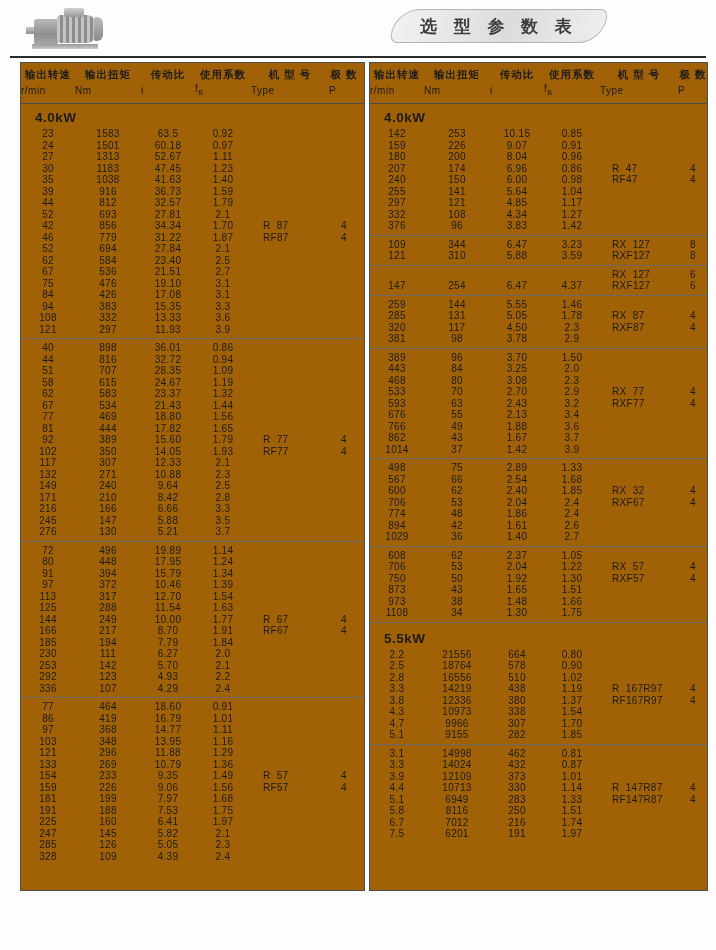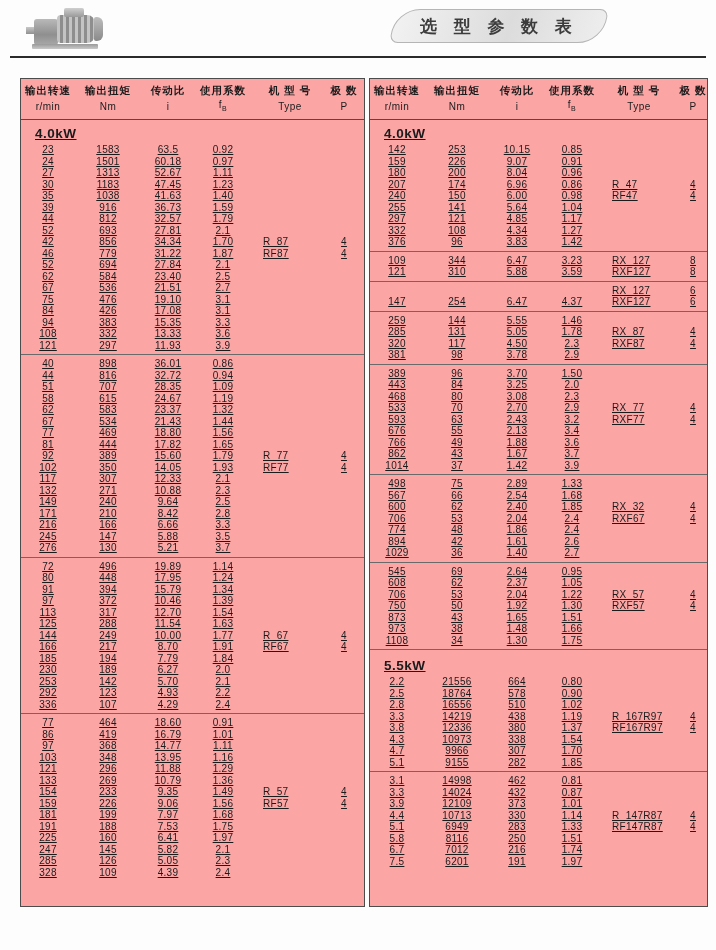--- a/index.html
+++ b/index.html
@@ -21,29 +21,29 @@
     border:1px solid #b5b5b5;border-radius:26px 8px 26px 8px;
     transform:skewX(-8deg);
     display:flex;align-items:center;justify-content:center;
   }
   .banner .txt{
     transform:skewX(8deg);font-size:17px;font-weight:bold;color:#3c3c3c;
     letter-spacing:6px;white-space:nowrap;
   }
   .toprule{position:absolute;left:10px;top:56px;width:696px;height:2px;background:#2b2b2b;}
   
-  .tbl{position:absolute;top:78px;border:1px solid #4c4c4c;background:#fca5a5;}
+  .tbl{position:absolute;top:62px;border:1px solid #4c4c4c;background:#a16207;}
   #tbl-left{left:20px;width:343px;height:827px;}
   #tbl-right{left:369px;width:337px;height:827px;}
   .thead{padding-top:4px;border-bottom:1px solid #4c4c4c;}
   .hgrid{display:grid;grid-template-columns:54px 66px 54px 56px 78px 30px;align-items:center;}
   .hcn{font-size:10.5px;font-weight:bold;text-align:center;letter-spacing:1px;white-space:nowrap;line-height:15px;}
-  .hen{font-size:10px;text-align:center;line-height:14px;padding-bottom:3px;letter-spacing:0.5px;}
+  .hen{font-size:10px;text-align:left;line-height:14px;padding-bottom:3px;letter-spacing:0.5px;}
   .hen sub{font-size:7px;}
-  .tbody{padding-top:1px;text-decoration:underline;}
+  .tbody{padding-top:1px;}
   .power{font-size:13.5px;font-weight:bold;padding:5px 0 3px 14px;letter-spacing:0.5px;}
   .sep{border-top:1px solid #6a6a6a;margin:3px 0;}
   .row{display:grid;grid-template-columns:54px 66px 54px 56px 78px 30px;height:11.5px;line-height:11.5px;}
   .cell{font-size:10px;text-align:center;letter-spacing:0.3px;white-space:pre;overflow:visible;}
   .cell.type{text-align:left;padding-left:12px;}
 </style>
 </head>
 <body>
 
 <div id="page">
@@ -433,21 +433,21 @@
         <div class="row">
           <div class="cell">185</div>
           <div class="cell">194</div>
           <div class="cell">7.79</div>
           <div class="cell">1.84</div>
           <div class="cell type"></div>
           <div class="cell"></div>
         </div>
         <div class="row">
           <div class="cell">230</div>
-          <div class="cell">189</div>
+          <div class="cell">111</div>
           <div class="cell">6.27</div>
           <div class="cell">2.0</div>
           <div class="cell type"></div>
           <div class="cell"></div>
         </div>
         <div class="row">
           <div class="cell">253</div>
           <div class="cell">142</div>
           <div class="cell">5.70</div>
           <div class="cell">2.1</div>
@@ -871,28 +871,20 @@
         <div class="row">
           <div class="cell">1029</div>
           <div class="cell">36</div>
           <div class="cell">1.40</div>
           <div class="cell">2.7</div>
           <div class="cell type"></div>
           <div class="cell"></div>
         </div>
         <div class="sep"></div>
         <div class="row">
-          <div class="cell">545</div>
-          <div class="cell">69</div>
-          <div class="cell">2.64</div>
-          <div class="cell">0.95</div>
-          <div class="cell type"></div>
-          <div class="cell"></div>
-        </div>
-        <div class="row">
           <div class="cell">608</div>
           <div class="cell">62</div>
           <div class="cell">2.37</div>
           <div class="cell">1.05</div>
           <div class="cell type"></div>
           <div class="cell"></div>
         </div>
         <div class="row">
           <div class="cell">706</div>
           <div class="cell">53</div>

